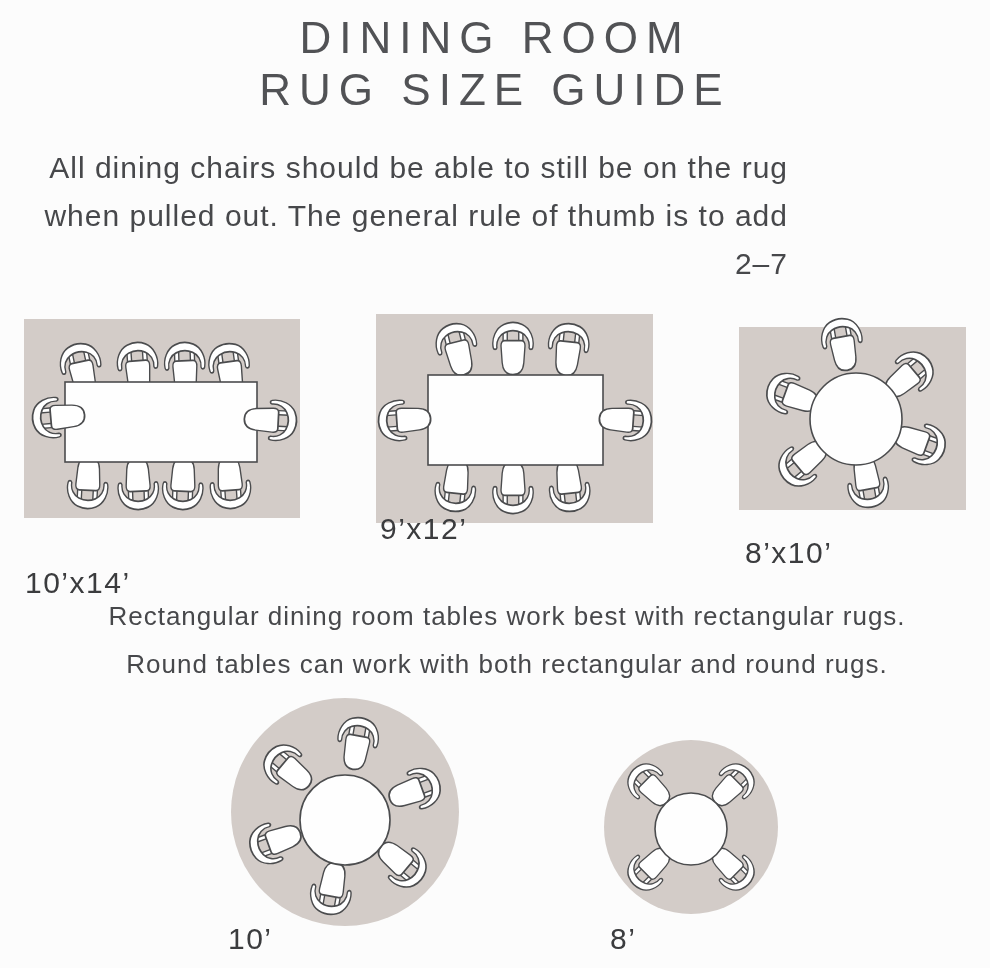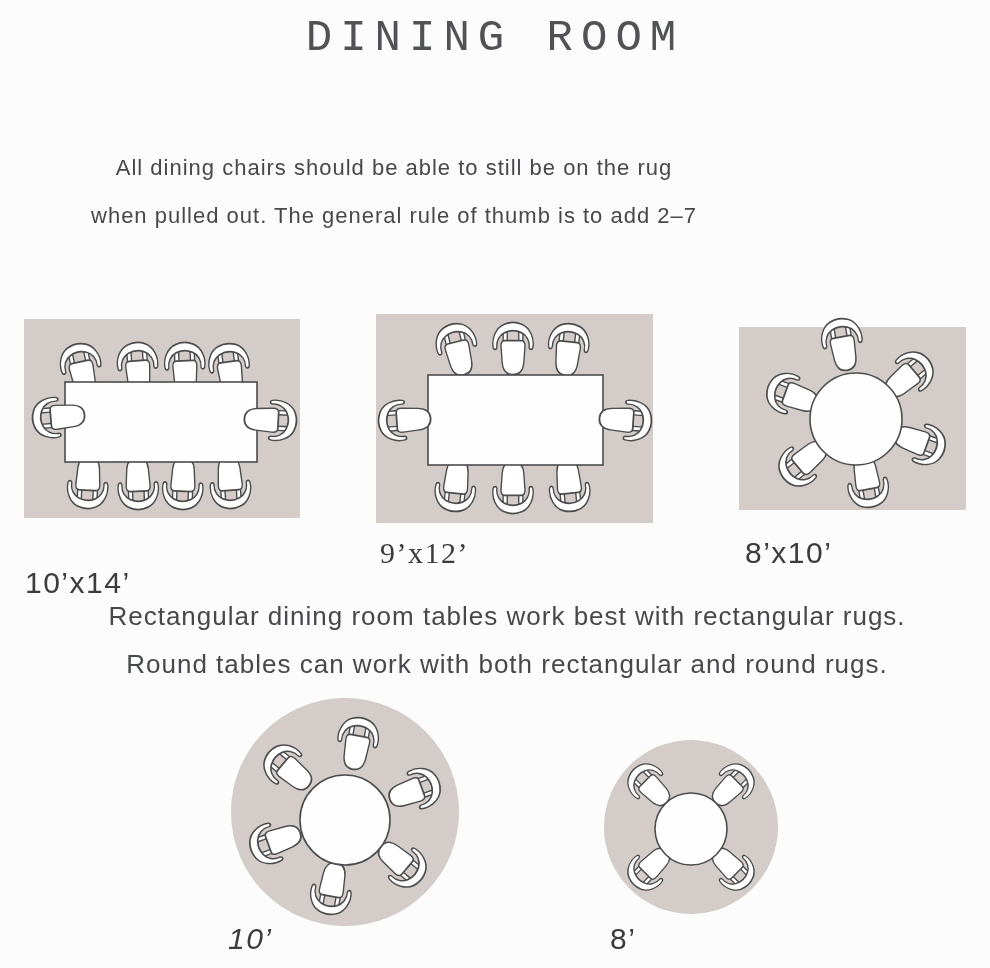--- a/index.html
+++ b/index.html
@@ -22,25 +22,25 @@
     color:var(--c-body_text);
   }
   .title{
     position:absolute;top:12px;left:0;width:990px;
     text-align:center;
     font-size:44px;line-height:52px;
     font-weight:300;
     letter-spacing:8px;
     color:var(--c-title_text);
   }
-  .title span{display:block;font-family:Liberation Mono, monospace;}
+  .title span{display:block;}
   .intro{
     position:absolute;top:144px;left:0;width:788px;
-    text-align:center;
-    font-size:22px;line-height:48px;
+    text-align:right;
+    font-size:30px;line-height:48px;
     letter-spacing:1px;
     color:var(--c-body_text);
   }
   .intro span{display:block;}
   .midnote{
     position:absolute;top:592px;left:12px;width:990px;
     text-align:center;
     font-size:26px;line-height:48px;
     letter-spacing:1px;
     color:var(--c-body_text);
@@ -71,20 +71,21 @@
           <rect class="ln" x="62.5" y="13" width="9" height="24" rx="3.5"></rect>
           <path class="ln" d="M32 34 L68 34 C74 34 76.5 38 76 44 L73.5 72 C72 86 64 92.5 50 92.5 C36 92.5 28 86 26.5 72 L24 44 C23.5 38 26 34 32 34 Z"></path>
           <path class="ln" d="M7 46 C3 30 13 12 30 6 C43 1.5 57 1.5 70 6 C87 12 97 30 93 46 C92 50 86 50 85 46 C87 34 79 24 68 20 C56 15.5 44 15.5 32 20 C21 24 13 34 15 46 C14 50 8 50 7 46 Z"></path>
         </g>
       </symbol>
     </defs>
   </svg>
 
   <h1 class="title">
     <span>DINING ROOM</span>
+    <span>RUG SIZE GUIDE</span>
   </h1>
 
   <p class="intro">
     <span>All dining chairs should be able to still be on the rug</span>
     <span>when pulled out. The general rule of thumb is to add 2–7</span>
   </p>
 
   <svg class="diagram" style="left:24px;top:319px;" width="276" height="199" viewBox="0 0 276 199">
     <rect class="rug" x="0" y="0" width="276" height="199"></rect>
     <use href="#chair" x="-23" y="-29" width="46" height="58" transform="translate(58,52) rotate(-12)"></use>
@@ -118,21 +119,21 @@
     <use href="#chair" x="-23" y="-29" width="46" height="58" transform="translate(104,43) rotate(-10)"></use>
     <use href="#chair" x="-23" y="-29" width="46" height="58" transform="translate(168,74) rotate(50)"></use>
     <use href="#chair" x="-23" y="-29" width="46" height="58" transform="translate(179,139) rotate(110)"></use>
     <use href="#chair" x="-23" y="-29" width="46" height="58" transform="translate(128,177) rotate(170)"></use>
     <use href="#chair" x="-23" y="-29" width="46" height="58" transform="translate(66,158) rotate(230)"></use>
     <use href="#chair" x="-23" y="-29" width="46" height="58" transform="translate(55,93) rotate(-70)"></use>
     <circle class="table" cx="117" cy="116" r="46"></circle>
   </svg>
 
   <div class="size-label" style="left:25px;top:536px;margin-top:30px;">10’x14’</div>
-  <div class="size-label" style="left:380px;top:536px;font-family:Liberation Serif, serif;">9’x12’</div>
+  <div class="size-label" style="left:380px;top:512px;">9’x12’</div>
   <div class="size-label" style="left:745px;top:536px;text-align:right;">8’x10’</div>
 
   <p class="midnote">
     <span>Rectangular dining room tables work best with rectangular rugs.</span>
     <span>Round tables can work with both rectangular and round rugs.</span>
   </p>
 
   <svg class="diagram" style="left:230px;top:697px;" width="230" height="230" viewBox="0 0 230 230">
     <circle class="rug" cx="115" cy="115" r="114"></circle>
     <use href="#chair" x="-23" y="-29" width="46" height="58" transform="translate(127,48) rotate(10)"></use>
@@ -146,16 +147,16 @@
 
   <svg class="diagram" style="left:602px;top:738px;" width="178" height="178" viewBox="0 0 178 178">
     <circle class="rug" cx="89" cy="89" r="87"></circle>
     <use href="#chair" x="-21" y="-26" width="42" height="52" transform="translate(129,49) rotate(45)"></use>
     <use href="#chair" x="-21" y="-26" width="42" height="52" transform="translate(49,49) rotate(-45)"></use>
     <use href="#chair" x="-21" y="-26" width="42" height="52" transform="translate(49,129) rotate(-135)"></use>
     <use href="#chair" x="-21" y="-26" width="42" height="52" transform="translate(129,129) rotate(135)"></use>
     <circle class="table" cx="89" cy="91" r="36"></circle>
   </svg>
 
-  <div class="size-label" style="left:228px;top:922px;font-style:italic;">10’</div>
+  <div class="size-label" style="left:228px;top:922px;">10’</div>
   <div class="size-label" style="left:610px;top:922px;">8’</div>
 
 </div>
 
 </body></html>

